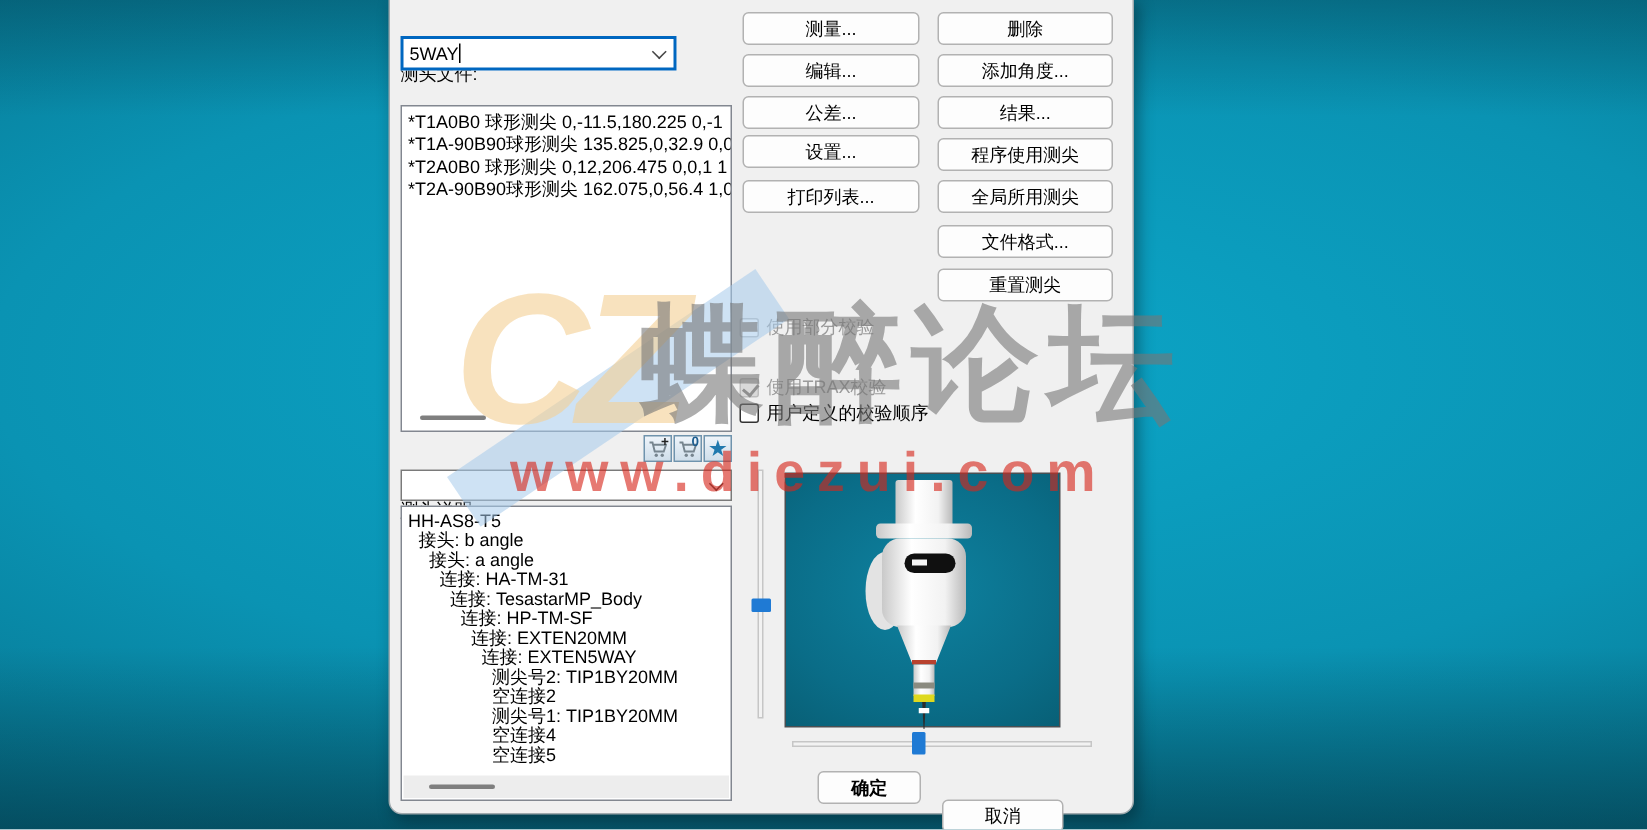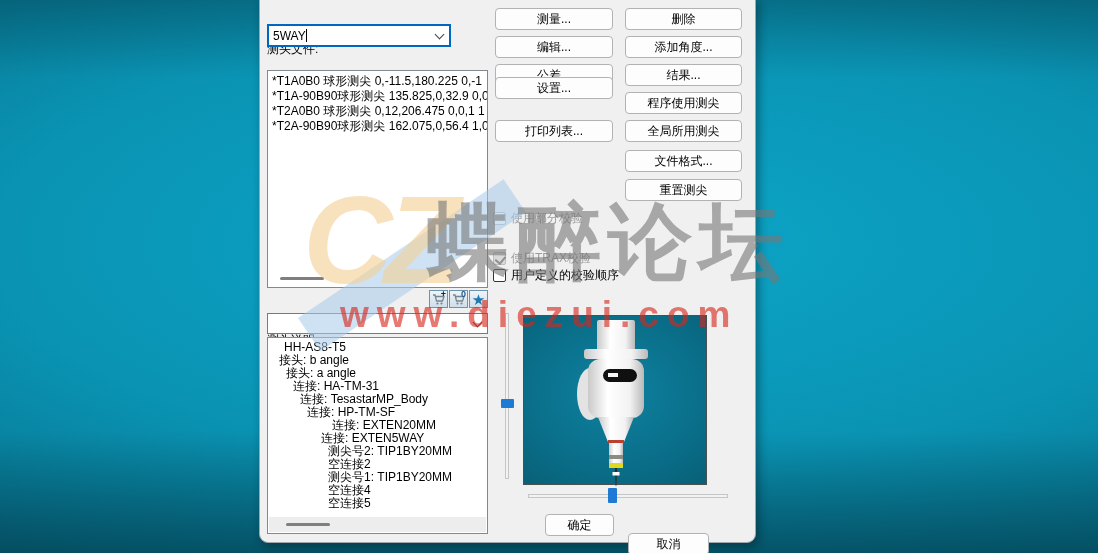--- a/index.html
+++ b/index.html
@@ -137,46 +137,46 @@
     <span class="star-glyph">★</span>
   </div>
 
   <div class="combo" style="left:267px; top:313px; width:221px; height:21px;">
     <span></span>
     <span class="chev"></span>
   </div>
 
   <div class="listbox treebox" style="left:267px; top:337px; width:221px; height:197px;">
     <div style="padding-top:3px;">
-      <div class="row" style="padding-left:16px;">HH-AS8-T5</div>
+      <div class="row" style="padding-left:4px;">HH-AS8-T5</div>
       <div class="row" style="padding-left:11px;">接头: b angle</div>
       <div class="row" style="padding-left:18px;">接头: a angle</div>
       <div class="row" style="padding-left:25px;">连接: HA-TM-31</div>
       <div class="row" style="padding-left:32px;">连接: TesastarMP_Body</div>
       <div class="row" style="padding-left:39px;">连接: HP-TM-SF</div>
-      <div class="row" style="padding-left:64px;">连接: EXTEN20MM</div>
+      <div class="row" style="padding-left:46px;">连接: EXTEN20MM</div>
       <div class="row" style="padding-left:53px;">连接: EXTEN5WAY</div>
       <div class="row" style="padding-left:60px;">测尖号2: TIP1BY20MM</div>
       <div class="row" style="padding-left:60px;">空连接2</div>
       <div class="row" style="padding-left:60px;">测尖号1: TIP1BY20MM</div>
       <div class="row" style="padding-left:60px;">空连接4</div>
       <div class="row" style="padding-left:60px;">空连接5</div>
     </div>
     <div class="hscroll-strip">
       <div class="hscroll-thumb" style="left:17px;"></div>
     </div>
   </div>
 
   <button class="btn colA" style="top:8px;">测量...</button>
   <button class="btn colB" style="top:8px;">删除</button>
   <button class="btn colA" style="top:36px;">编辑...</button>
   <button class="btn colB" style="top:36px;">添加角度...</button>
   <button class="btn colA" style="top:64px;">公差...</button>
   <button class="btn colB" style="top:64px;">结果...</button>
-  <button class="btn colA" style="top:77px;">设置...</button>
+  <button class="btn colA" style="top:90px;">设置...</button>
   <button class="btn colB" style="top:92px;">程序使用测尖</button>
   <button class="btn colB" style="top:120px;">全局所用测尖</button>
   <button class="btn colA" style="top:120px;">打印列表...</button>
   <button class="btn colB" style="top:150px;">文件格式...</button>
   <button class="btn colB" style="top:179px;">重置测尖</button>
 
   <div class="cbrow disabled" style="left:493px; top:210px;">
     <span class="cbbox"></span>
     <span>使用部分校验</span>
   </div>
@@ -214,21 +214,21 @@
       <rect x="85" y="139" width="14" height="4" fill="#8b8b80"></rect>
       <rect x="85" y="147" width="14" height="5" fill="#ded91f"></rect>
       <polygon points="90.8,152 93.2,152 92.3,170 91.7,170" fill="#2c2c2c"></polygon>
       <rect x="88.5" y="156" width="7" height="3.5" fill="#ffffff"></rect>
     </svg>
   </div>
 
   <div class="track" style="left:528px; top:494px; width:200px; height:4px;"></div>
   <div class="thumb" style="left:608px; top:488px; width:9px; height:15px;"></div>
 
-  <button class="btn" style="left:545px; top:514px; width:69px;">确定</button>
+  <button class="btn" style="left:545px; top:514px; width:69px;font-weight:bold;">确定</button>
   <button class="btn" style="left:628px; top:533px; width:81px;">取消</button>
 
   <div id="watermark">
     <div id="wm-slash"></div>
     <div id="wm-logo">CZ</div>
     <div id="wm-site">蝶醉论坛</div>
     <div id="wm-url">www.diezui.com</div>
   </div>
 
 </div>

